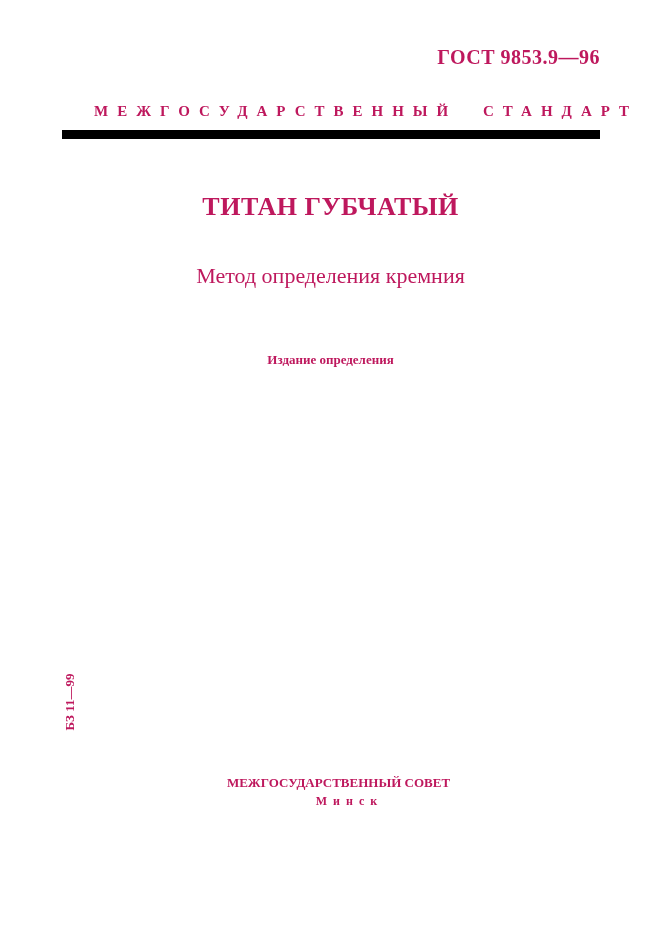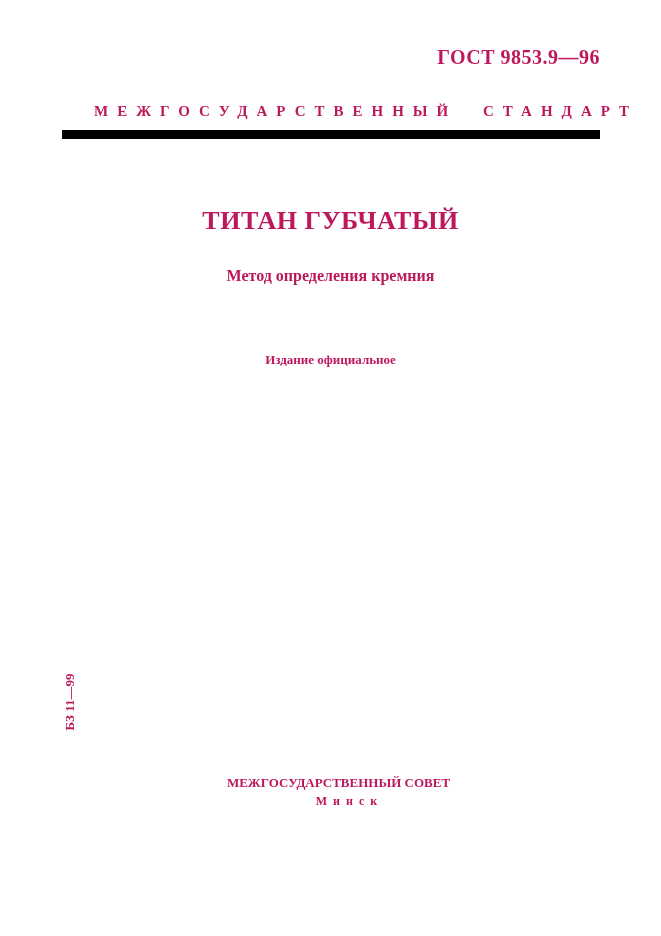--- a/index.html
+++ b/index.html
@@ -42,39 +42,39 @@
   .rule {
     position: absolute;
     top: 130px;
     left: 62px;
     width: 538px;
     height: 9px;
     background: #000000;
   }
   .title {
     position: absolute;
-    top: 206px;
+    top: 192px;
     left: 0;
     width: 100%;
     margin: 0;
     text-align: center;
     font-size: 26px;
     font-weight: bold;
     letter-spacing: 0.5px;
     line-height: 30px;
   }
   .subtitle {
     position: absolute;
     top: 261px;
     left: 0;
     width: 100%;
     margin: 0;
     text-align: center;
-    font-size: 16px;
-    font-weight: bold;
+    font-size: 22px;
+    font-weight: normal;
     line-height: 30px;
   }
   .edition {
     position: absolute;
     top: 352px;
     left: 0;
     width: 100%;
     text-align: center;
     font-size: 13px;
     font-weight: bold;
@@ -116,21 +116,21 @@
   <div class="doc-number">ГОСТ 9853.9—96</div>
 
   <div class="banner">МЕЖГОСУДАРСТВЕННЫЙ СТАНДАРТ</div>
 
   <div class="rule"></div>
 
   <h1 class="title">ТИТАН ГУБЧАТЫЙ</h1>
 
   <h2 class="subtitle">Метод определения кремния</h2>
 
-  <div class="edition">Издание официальное</div>
+  <div class="edition">Издание определения</div>
 
   <div class="side-code">БЗ 11—99</div>
 
   <div class="footer">
     <div>МЕЖГОСУДАРСТВЕННЫЙ СОВЕТ</div>
     <div class="city">Минск</div>
   </div>
 
 </div>
 

